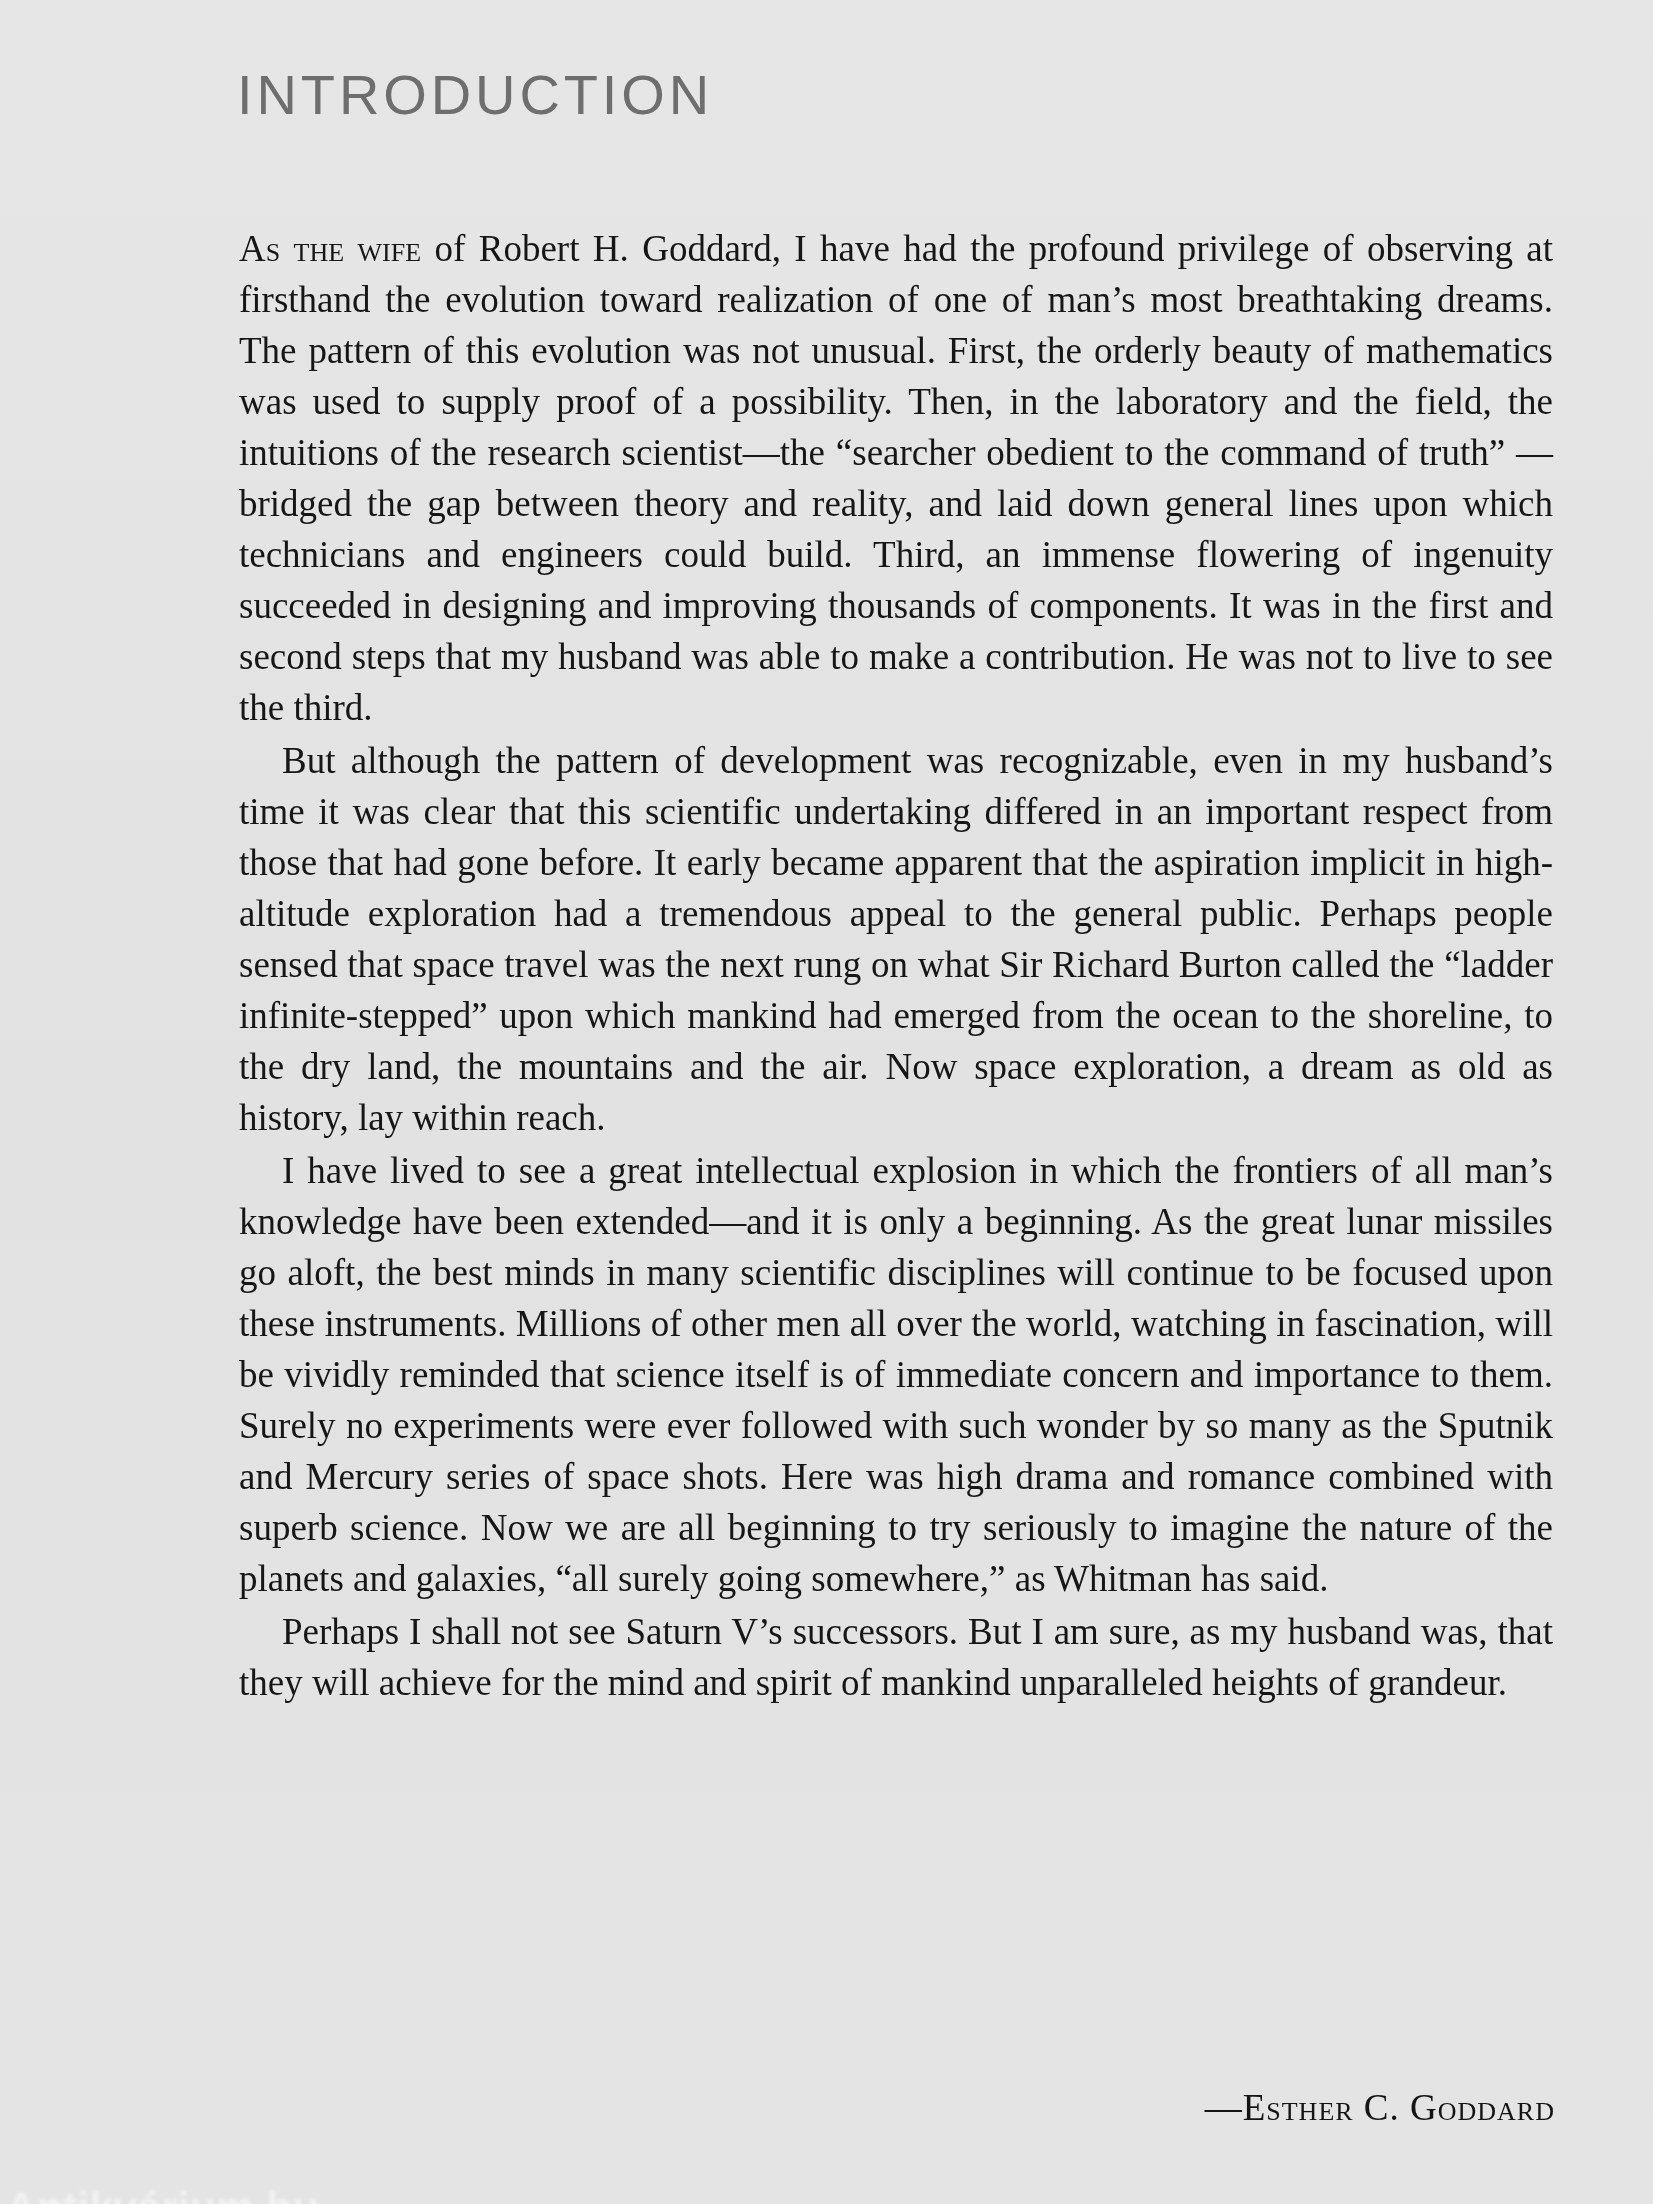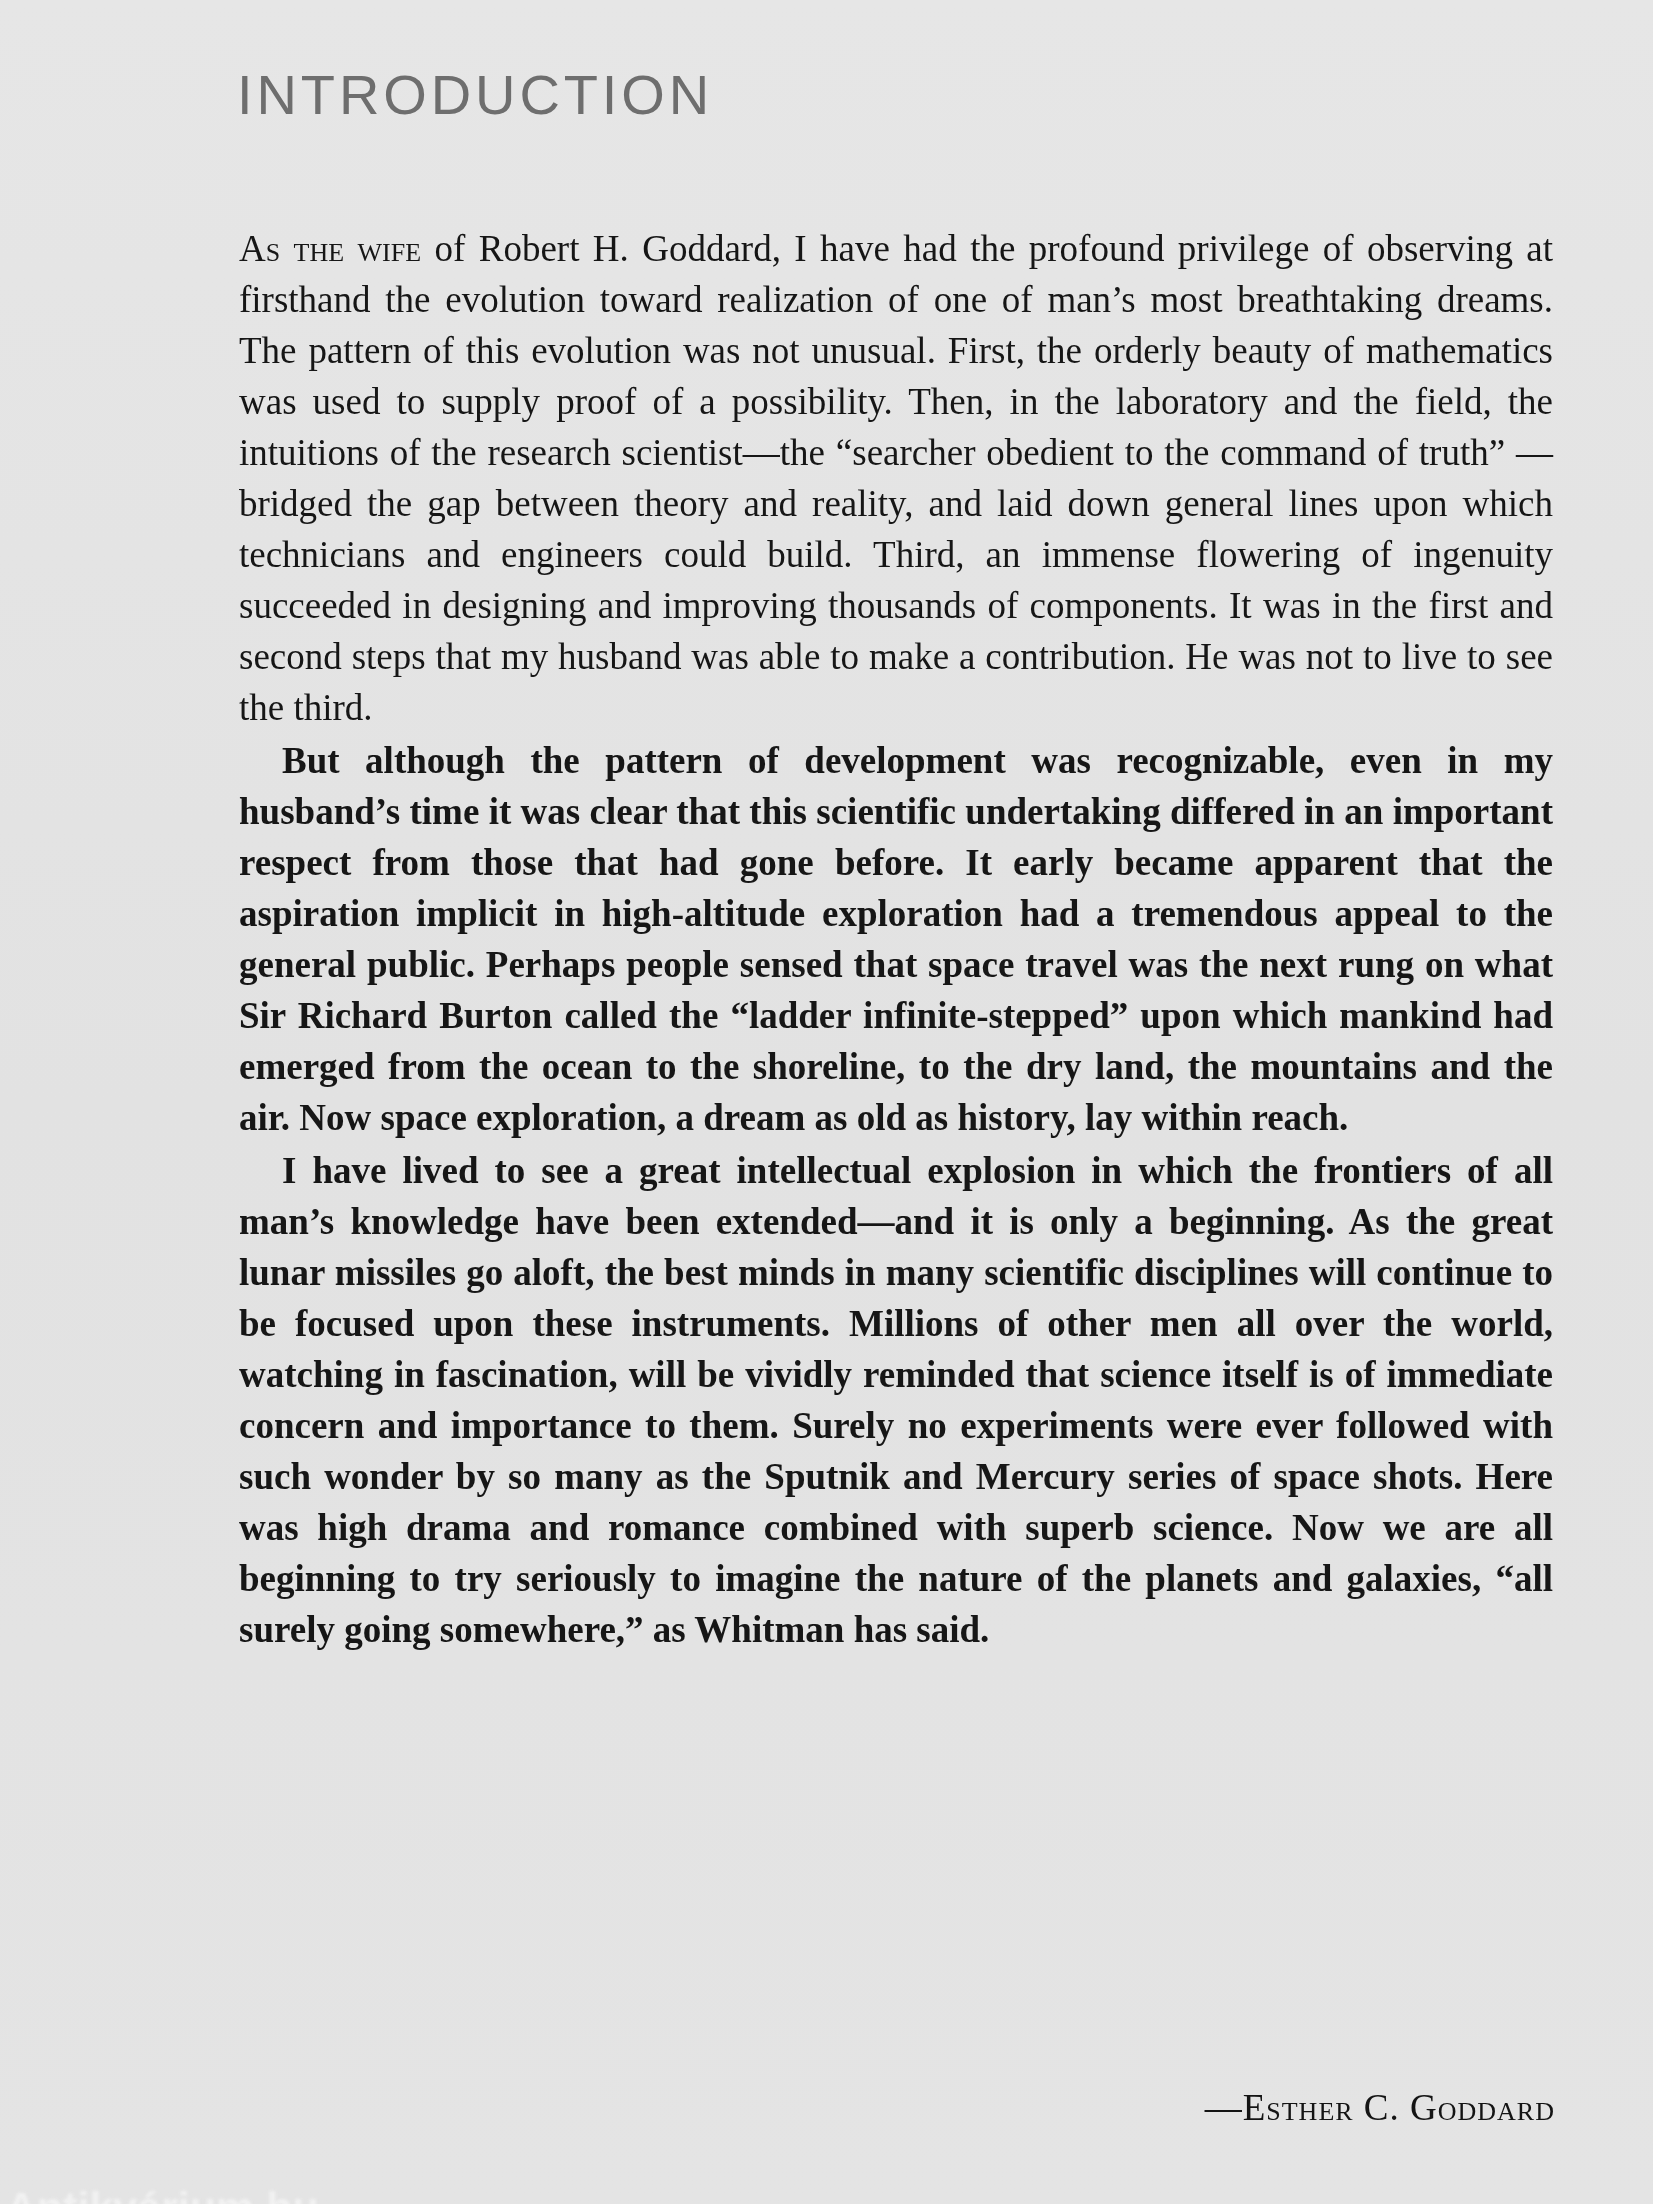--- a/index.html
+++ b/index.html
@@ -39,21 +39,20 @@
       font-family: "Liberation Serif", "DejaVu Serif", serif;
       font-size: 37px;
       line-height: 51px;
       text-align: justify;
     }
     .body-text p {
       margin: 2px;
     }
     .body-text p.indent {
       text-indent: 43px;
-      font-weight: bold;
     }
     .smallcaps {
       font-variant: small-caps;
     }
     .signature {
       position: absolute;
       right: 99px;
       top: 2071px;
       font-family: "Liberation Serif", "DejaVu Serif", serif;
       font-size: 37px;
@@ -78,19 +77,20 @@
 </head>
 <body>
 
 <div class="page">
   <h1 class="heading">INTRODUCTION</h1>
 
   <div class="body-text">
     <p><span class="smallcaps">As the wife</span><span> of Robert H. Goddard, I have had the profound privilege of observing at firsthand the evolution toward realization of one of man’s most breathtaking dreams. The pattern of this evolution was not unusual. First, the orderly beauty of mathematics was used to supply proof of a possibility. Then, in the laboratory and the field, the intuitions of the research scientist—the “searcher obedient to the command of truth” —bridged the gap between theory and reality, and laid down general lines upon which technicians and engineers could build. Third, an immense flowering of ingenuity succeeded in designing and improving thousands of components. It was in the first and second steps that my husband was able to make a contribution. He was not to live to see the third.</span></p>
     <p class="indent">But although the pattern of development was recognizable, even in my husband’s time it was clear that this scientific undertaking differed in an important respect from those that had gone before. It early became apparent that the aspiration implicit in high-altitude exploration had a tremendous appeal to the general public. Perhaps people sensed that space travel was the next rung on what Sir Richard Burton called the “ladder infinite-stepped” upon which mankind had emerged from the ocean to the shoreline, to the dry land, the mountains and the air. Now space exploration, a dream as old as history, lay within reach.</p>
     <p class="indent">I have lived to see a great intellectual explosion in which the frontiers of all man’s knowledge have been extended—and it is only a beginning. As the great lunar missiles go aloft, the best minds in many scientific disciplines will continue to be focused upon these instruments. Millions of other men all over the world, watching in fascination, will be vividly reminded that science itself is of immediate concern and importance to them. Surely no experiments were ever followed with such wonder by so many as the Sputnik and Mercury series of space shots. Here was high drama and romance combined with superb science. Now we are all beginning to try seriously to imagine the nature of the planets and galaxies, “all surely going somewhere,” as Whitman has said.</p>
+    <p class="indent">Perhaps I shall not see Saturn V’s successors. But I am sure, as my husband was, that they will achieve for the mind and spirit of mankind unparalleled heights of grandeur.</p>
   </div>
 
   <div class="signature">—Esther C. Goddard</div>
 
   <div class="watermark">Antikvárium.hu</div>
 </div>
 
 
 </body></html>

